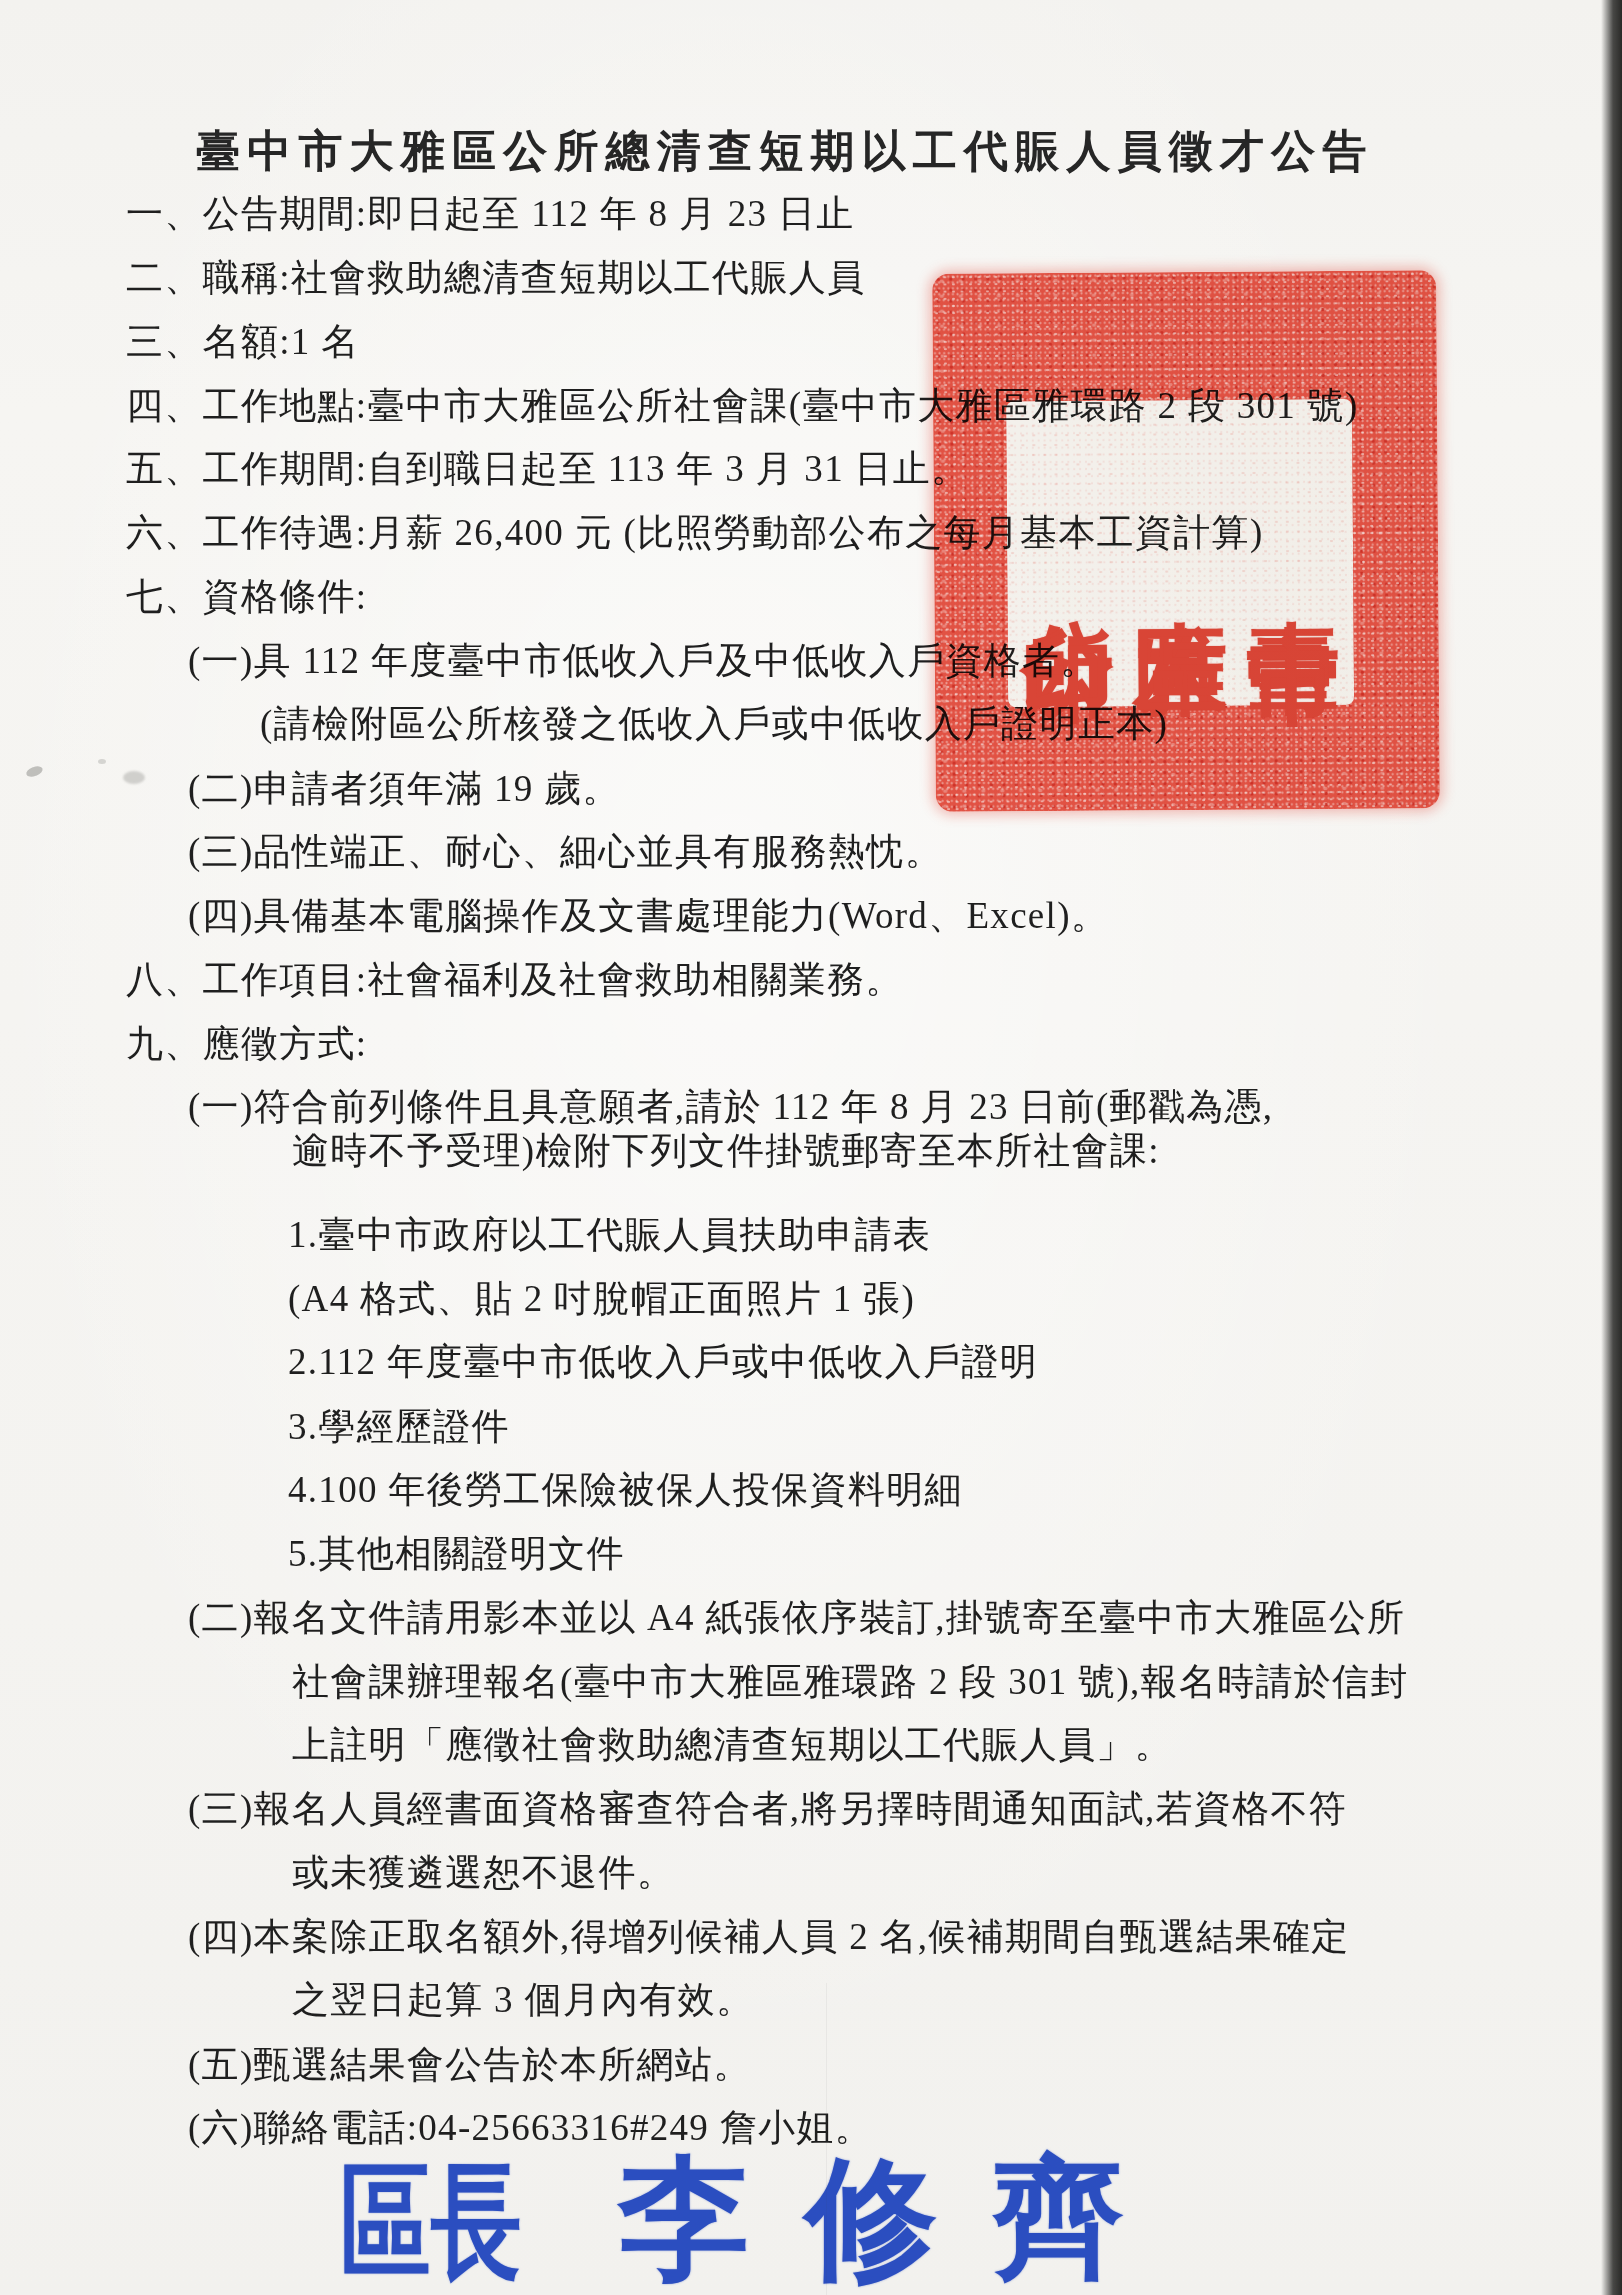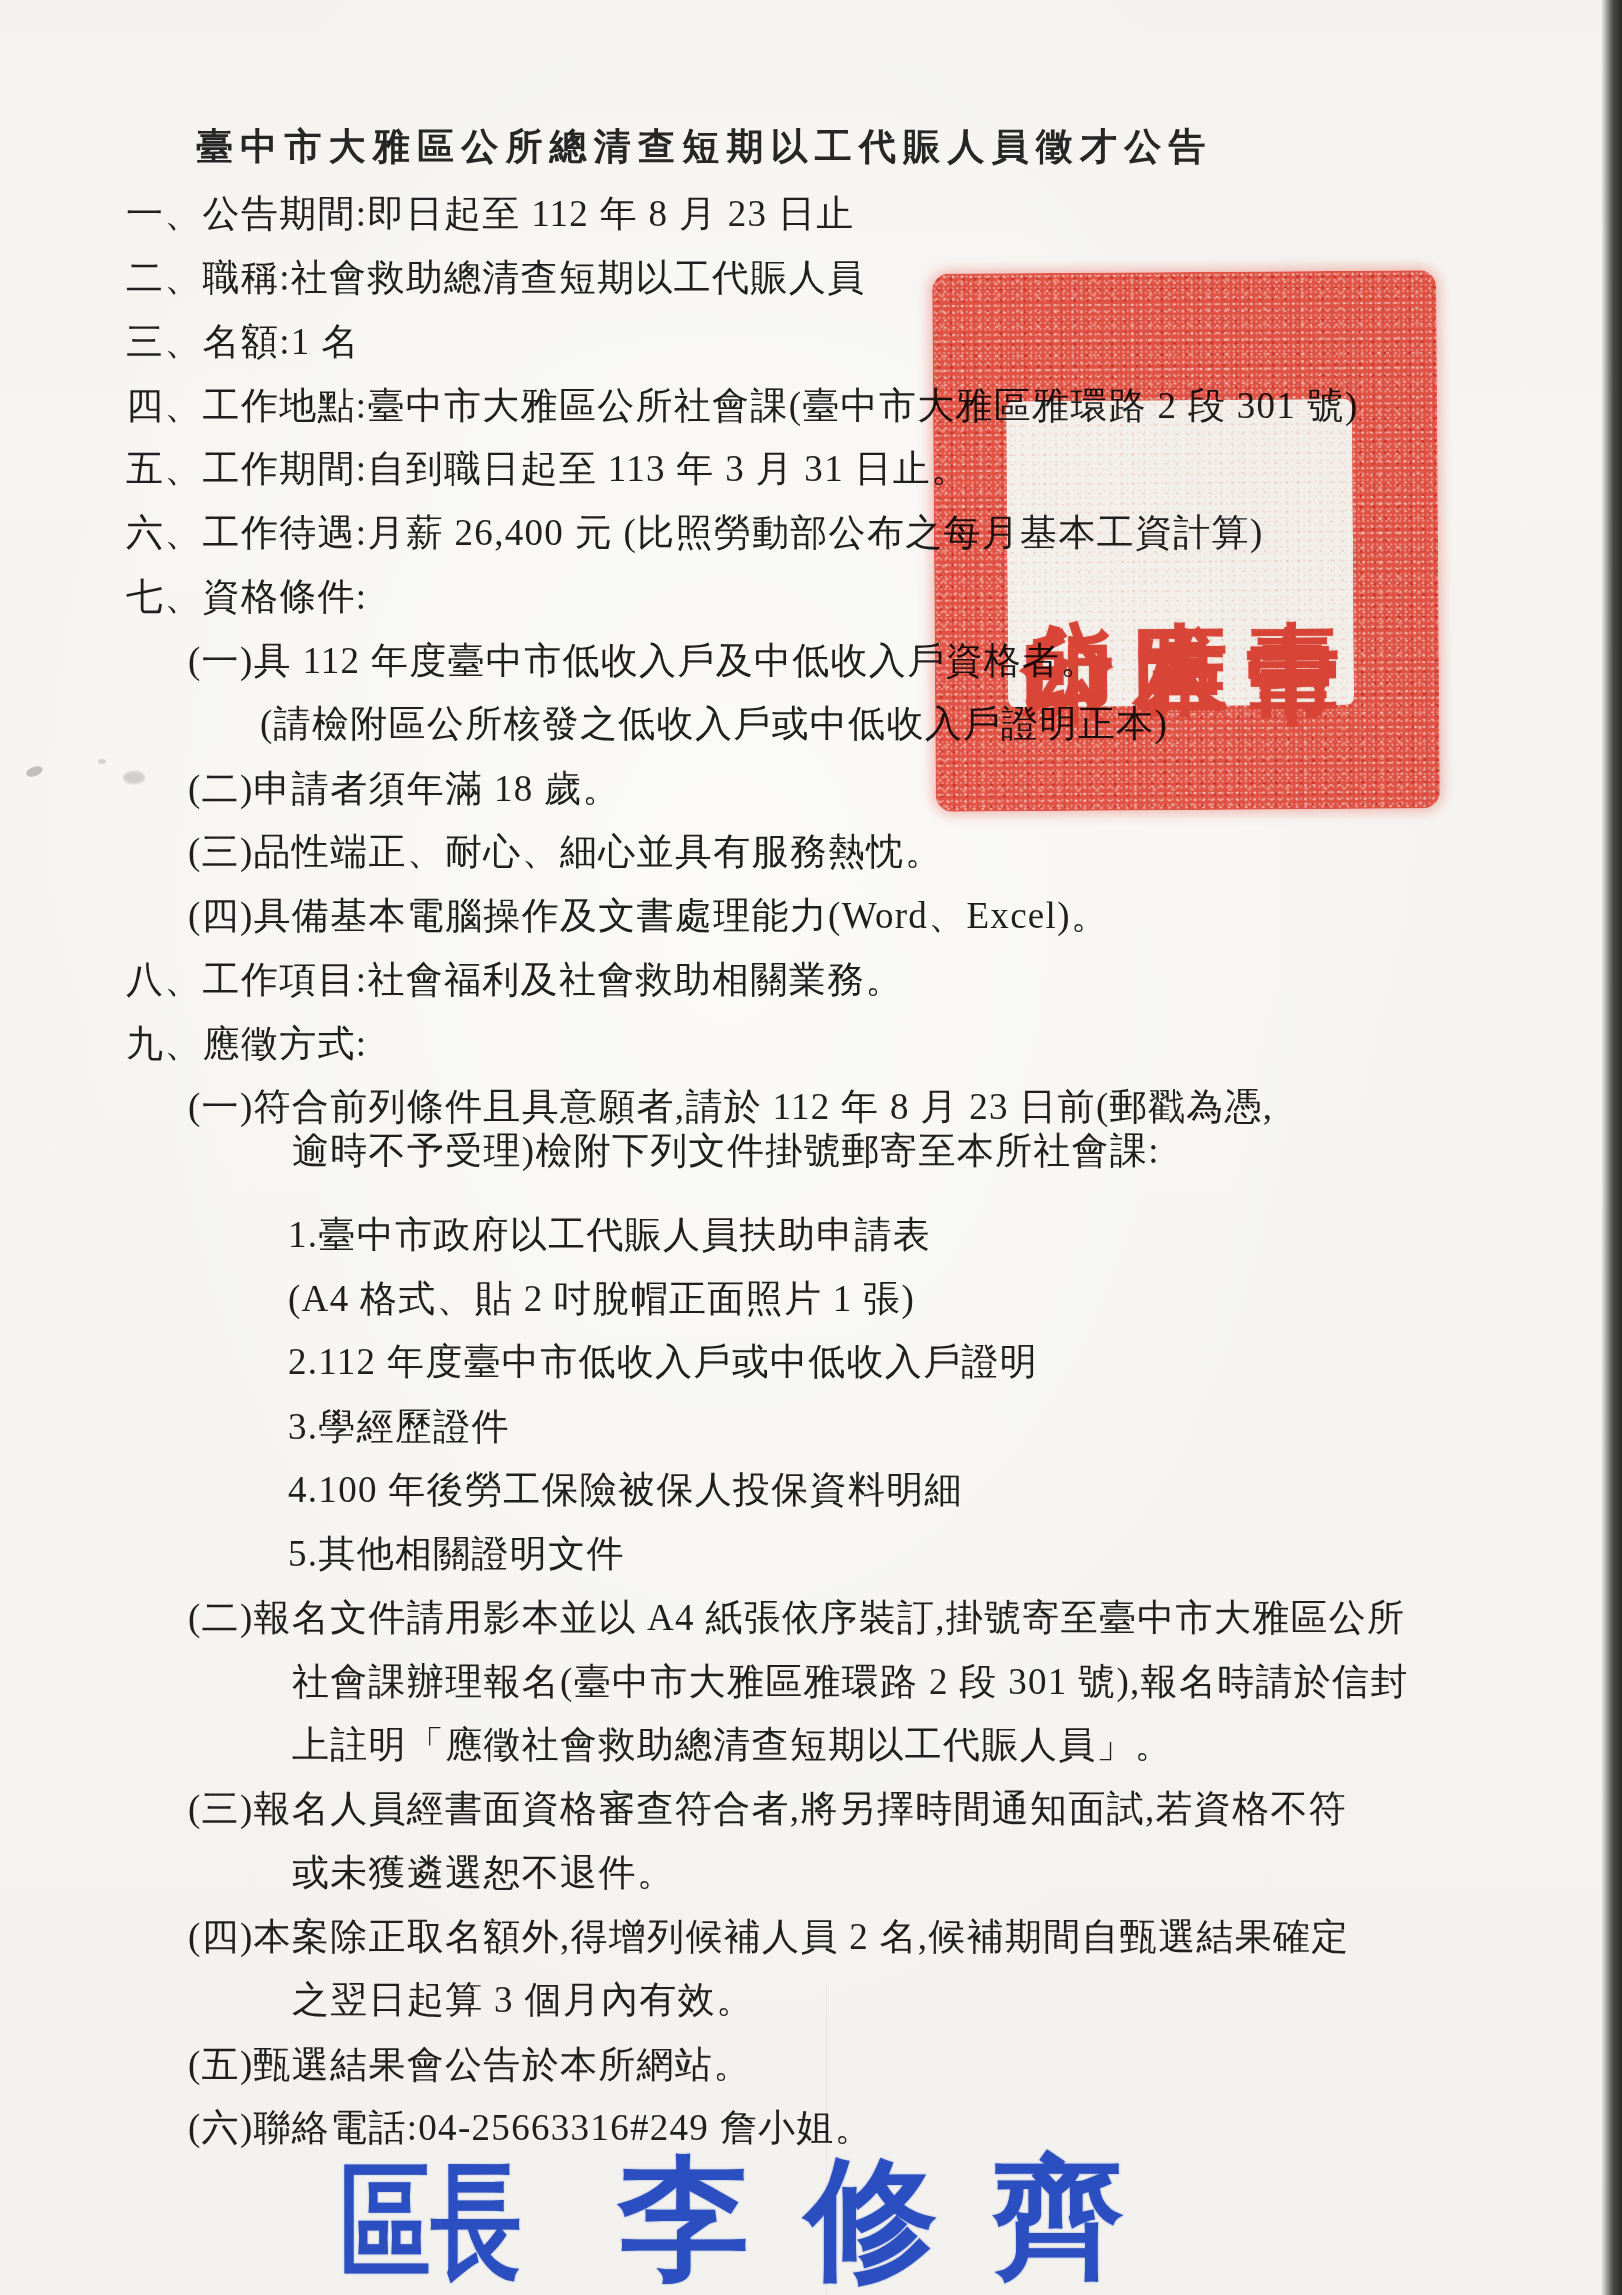--- a/index.html
+++ b/index.html
@@ -10,21 +10,21 @@
     background:
       radial-gradient(ellipse at 45% 40%, rgba(255,255,255,.55) 0%, rgba(255,255,255,0) 60%),
       linear-gradient(180deg,#f3f2ef 0%, #f6f5f2 18%, #f4f3f0 70%, #f2f1ee 100%);
     overflow:hidden;
     font-family:"Liberation Serif","DejaVu Serif",serif;
     color:#1e1e1e;
   }
   
   .doc-title{
     position:absolute; top:122px; left:196px;
-    font-size:37px; font-weight:700; letter-spacing:7.2px;
+    font-size:44px; font-weight:700; letter-spacing:7.2px;
     white-space:nowrap; color:#262626;
   }
   .ln{
     position:absolute; white-space:nowrap;
     font-size:37px; letter-spacing:1.3px; line-height:1.25;
     color:#1f1f1f;
   }
   .lv0{left:126px;}   
   .lv1{left:188px;}   
   .lvp{left:260px;}   
@@ -101,21 +101,21 @@
 
   <div class="ln lv0" style="top:191px">一、公告期間:即日起至 112 年 8 月 23 日止</div>
   <div class="ln lv0" style="top:255px">二、職稱:社會救助總清查短期以工代賑人員</div>
   <div class="ln lv0" style="top:319px">三、名額:1 名</div>
   <div class="ln lv0" style="top:383px">四、工作地點:臺中市大雅區公所社會課(臺中市大雅區雅環路 2 段 301 號)</div>
   <div class="ln lv0" style="top:446px">五、工作期間:自到職日起至 113 年 3 月 31 日止。</div>
   <div class="ln lv0" style="top:510px">六、工作待遇:月薪 26,400 元 (比照勞動部公布之每月基本工資計算)</div>
   <div class="ln lv0" style="top:574px">七、資格條件:</div>
   <div class="ln lv1" style="top:638px">(一)具 112 年度臺中市低收入戶及中低收入戶資格者。</div>
   <div class="ln lvp" style="top:701px">(請檢附區公所核發之低收入戶或中低收入戶證明正本)</div>
-  <div class="ln lv1" style="top:766px">(二)申請者須年滿 18 歲。</div>
+  <div class="ln lv1" style="top:766px">(二)申請者須年滿 19 歲。</div>
   <div class="ln lv1" style="top:829px">(三)品性端正、耐心、細心並具有服務熱忱。</div>
   <div class="ln lv0" style="top:957px">八、工作項目:社會福利及社會救助相關業務。</div>
   <div class="ln lv1" style="top:893px">(四)具備基本電腦操作及文書處理能力(Word、Excel)。</div>
   <div class="ln lv0" style="top:1021px">九、應徵方式:</div>
   <div class="ln lv1" style="top:1084px">(一)符合前列條件且具意願者,請於 112 年 8 月 23 日前(郵戳為憑,</div>
   <div class="ln lvc" style="top:1128px">逾時不予受理)檢附下列文件掛號郵寄至本所社會課:</div>
   <div class="ln lvn" style="top:1212px">1.臺中市政府以工代賑人員扶助申請表</div>
   <div class="ln lvq" style="top:1276px">(A4 格式、貼 2 吋脫帽正面照片 1 張)</div>
   <div class="ln lvn" style="top:1339px">2.112 年度臺中市低收入戶或中低收入戶證明</div>
   <div class="ln lvn" style="top:1404px">3.學經歷證件</div>

